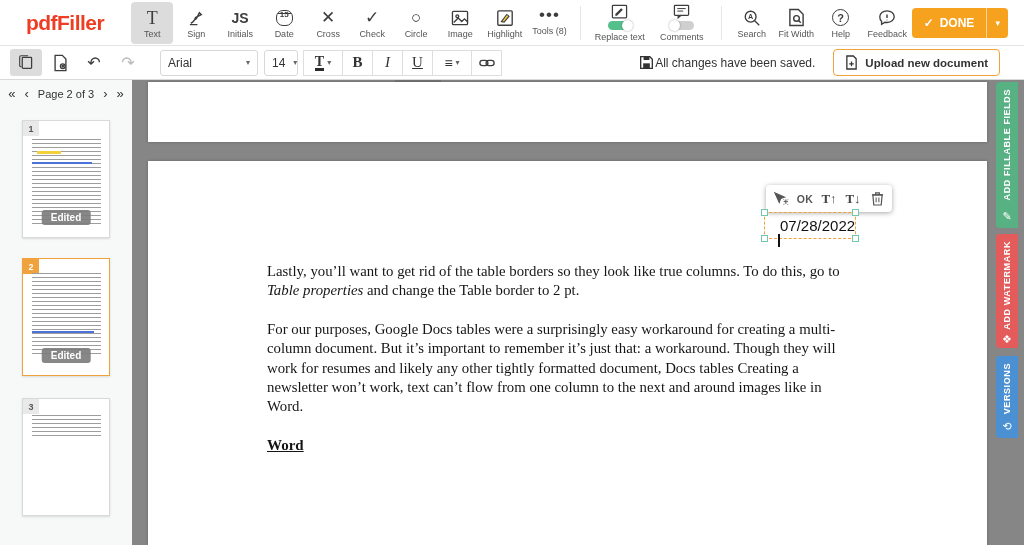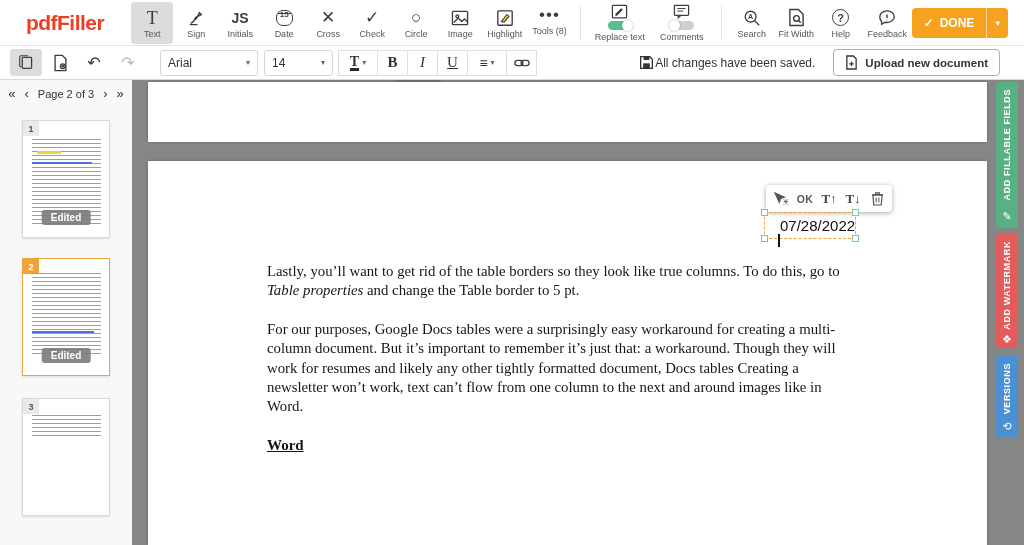--- a/index.html
+++ b/index.html
@@ -261,21 +261,21 @@
   <div class="fbtn disabled">
     <span>↷</span>
   </div>
 
   <div style="width:14px"></div>
 
   <div class="select" style="width:98px">
     <span>Arial</span>
     <span class="car">▾</span>
   </div>
-  <div class="select" style="width:69px">
+  <div class="select" style="width:34px">
     <span>14</span>
     <span class="car">▾</span>
   </div>
 
   <div class="btn-group">
     <div class="gbtn w40">
       <span class="colorT">T</span>
       <span class="car8">▾</span>
     </div>
     <div class="gbtn">
@@ -392,21 +392,21 @@
     <div class="date-field">
       <span>07/28/2022</span>
       <span class="handle h-tl"></span>
       <span class="handle h-tr"></span>
       <span class="handle h-bl"></span>
       <span class="handle h-br"></span>
       <span class="caret-bar"></span>
     </div>
 
     <div class="doc-text">
-      <p><span>Lastly, you’ll want to get rid of the table borders so they look like true columns. To do this, go to </span><span class="it">Table properties</span><span> and change the Table border to 5 pt.</span></p>
+      <p><span>Lastly, you’ll want to get rid of the table borders so they look like true columns. To do this, go to </span><span class="it">Table properties</span><span> and change the Table border to 2 pt.</span></p>
       <p>For our purposes, Google Docs tables were a surprisingly easy workaround for creating a multi-column document. But it’s important to remember it’s just that: a workaround. Though they will work for resumes and likely any other tightly formatted document, Docs tables Creating a newsletter won’t work, text can’t flow from one column to the next and around images like in Word.</p>
       <div class="doc-heading">Word</div>
     </div>
   </div>
 
   <div class="side-tab tab-fillable">
     <span class="vlabel">ADD FILLABLE FIELDS</span>
     <span class="ticon">✎</span>
   </div>
   <div class="side-tab tab-watermark">

